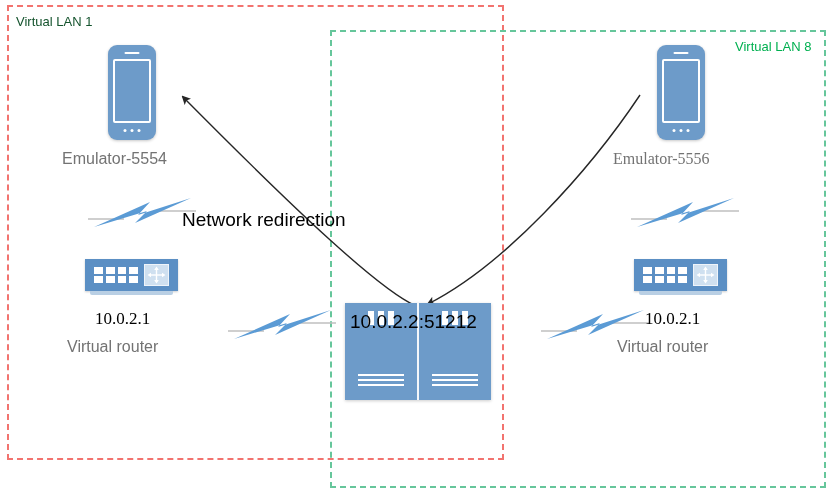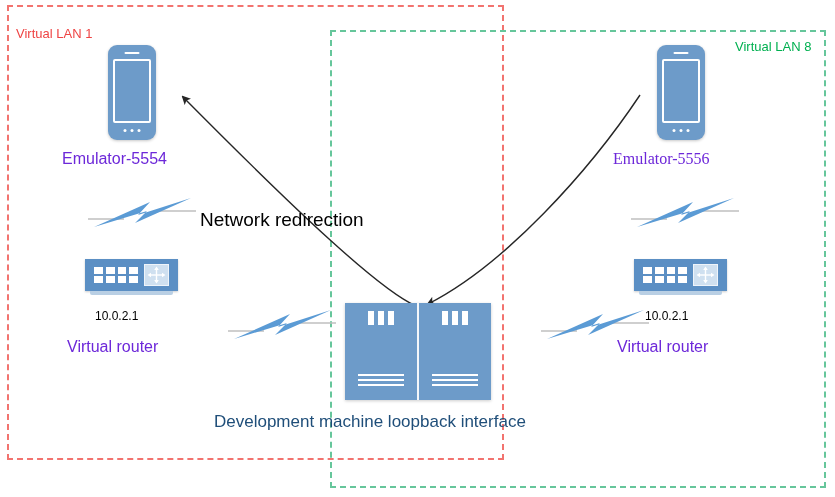--- a/index.html
+++ b/index.html
@@ -26,21 +26,21 @@
   }
   .lan-box.red   { border: 2px dashed #F2736F; }
   .lan-box.green { border: 2px dashed #66C69B; }
 
   .lan-label {
     position: absolute;
     font-size: 13px;
     font-family: "Liberation Sans", sans-serif;
     white-space: nowrap;
   }
-  .lan-label.red   { color: #ef4444; margin-top: 12px; }
+  .lan-label.red   { color: #14532d; }
   .lan-label.green { color: #00B050; }
 
   
   .phone {
     position: absolute;
     width: 48px;
     height: 95px;
     border-radius: 9px;
     background: #6D9BC9;
     box-shadow: 0 1px 3px rgba(0,0,0,0.22);
@@ -158,32 +158,32 @@
     margin-bottom: 3px;
   }
 
   
   .bolt { position: absolute; }
 
   
   .node-label {
     position: absolute;
     font-size: 16px;
-    color: #6d28d9;
+    color: #737373;
     white-space: nowrap;
     font-family: "Liberation Sans", sans-serif;
   }
   .ip-label {
     position: absolute;
     font-size: 19px;
     color: #000000;
     white-space: nowrap;
     font-family: "Liberation Sans", sans-serif;
   }
-  .ip-label.small { font-size: 12px; }
+  .ip-label.small { font-size: 17px; font-family: Liberation Serif, serif; }
   .caption {
     position: absolute;
     font-size: 17px;
     color: #1F4E79;
     white-space: nowrap;
     font-family: "Liberation Sans", sans-serif;
   }
   .annot {
     position: absolute;
     font-size: 19px;
@@ -349,17 +349,17 @@
           <i></i>
           <i></i>
       </span>
       <span class="lines">
         <i></i>
           <i></i>
           <i></i>
       </span>
     </div>
   </div>
-  <div class="caption" style="left:214px; top:412px;">Development machine loopback interface</div>
-
-  <div class="annot" style="left:200px; top:209px;">Network redirection</div>
+  <div class="ip-label" style="left:350px; top:311px;">10.0.2.2:51212</div>
+
+  <div class="annot" style="left:182px; top:209px;">Network redirection</div>
 
 </div>
 
 </body></html>

